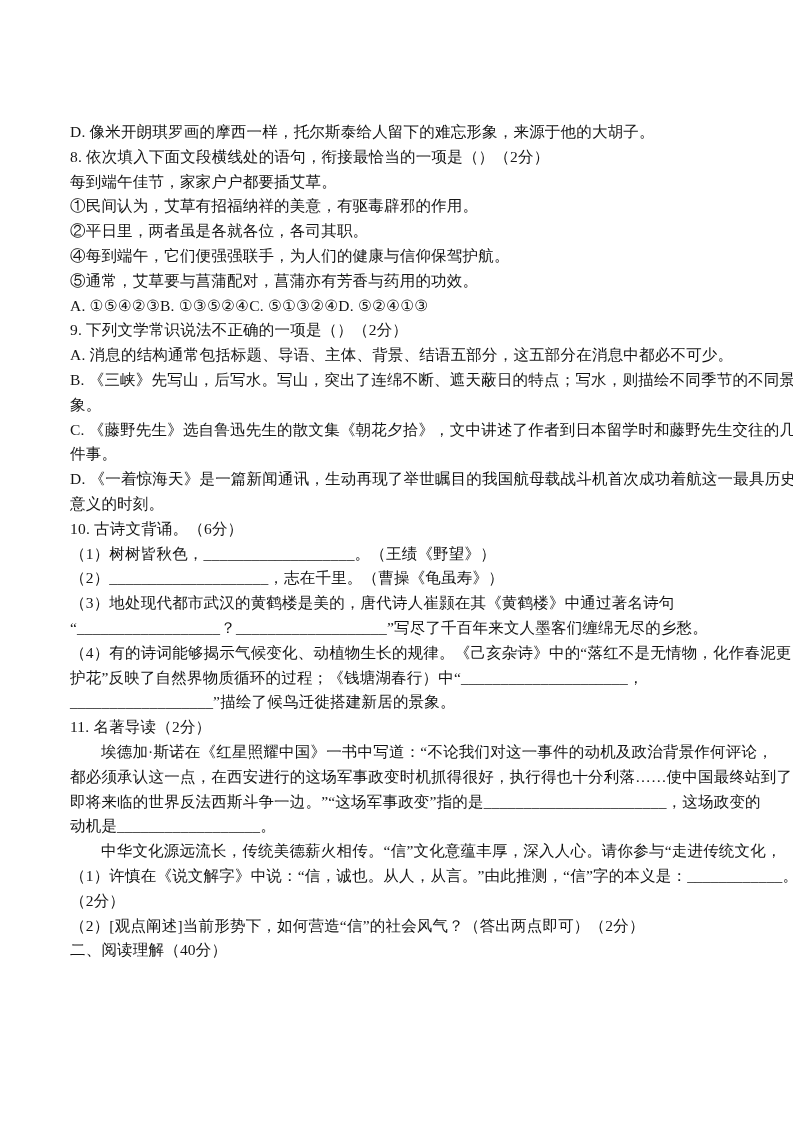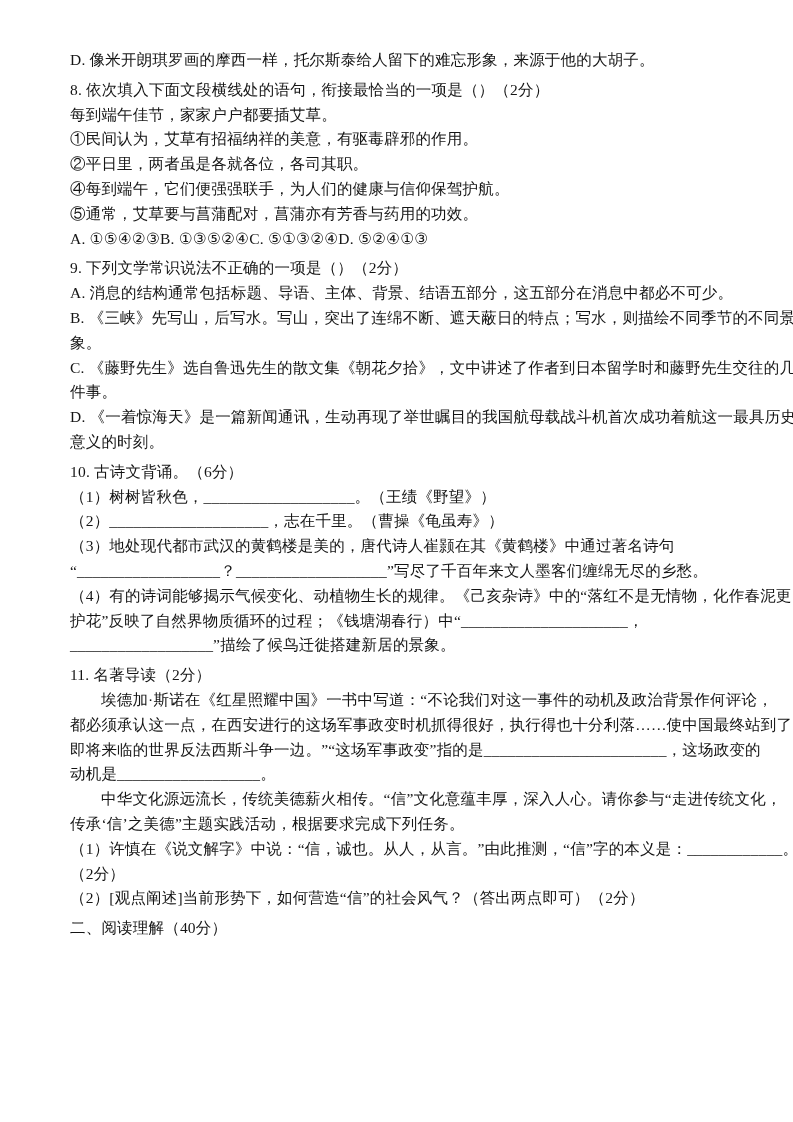--- a/index.html
+++ b/index.html
@@ -13,30 +13,30 @@
     overflow: hidden;
     font-family: "Liberation Serif", "DejaVu Serif", serif;
     color: #141414;
   }
   .page {
     position: absolute;
     top: 0; left: 0;
     width: 793px;
     height: 1122px;
     box-sizing: border-box;
-    padding: 48px 50px 0 70px;
+    padding: 120px 50px 0 70px;
     background: #ffffff;
   }
   .line {
     font-size: 15.5px;
     line-height: 24.8px;
     white-space: nowrap;
     letter-spacing: 0.2px;
   }
-  .line.gap { margin-top: 5px; }
+  .line.gap { }
   .line.indent { text-indent: 2em; text-align: right; }
   .line.bold { font-weight: normal; }
 </style>
 </head>
 <body>
 
 <div class="page">
     <div class="line">D. 像米开朗琪罗画的摩西一样，托尔斯泰给人留下的难忘形象，来源于他的大胡子。</div>
     <div class="line gap">8. 依次填入下面文段横线处的语句，衔接最恰当的一项是（）（2分）</div>
     <div class="line">每到端午佳节，家家户户都要插艾草。</div>
@@ -60,18 +60,17 @@
     <div class="line">“__________________？___________________”写尽了千百年来文人墨客们缠绵无尽的乡愁。</div>
     <div class="line">（4）有的诗词能够揭示气候变化、动植物生长的规律。《己亥杂诗》中的“落红不是无情物，化作春泥更</div>
     <div class="line">护花”反映了自然界物质循环的过程；《钱塘湖春行）中“_____________________，</div>
     <div class="line">__________________”描绘了候鸟迁徙搭建新居的景象。</div>
     <div class="line gap">11. 名著导读（2分）</div>
     <div class="line indent">埃德加·斯诺在《红星照耀中国》一书中写道：“不论我们对这一事件的动机及政治背景作何评论，</div>
     <div class="line">都必须承认这一点，在西安进行的这场军事政变时机抓得很好，执行得也十分利落……使中国最终站到了</div>
     <div class="line">即将来临的世界反法西斯斗争一边。”“这场军事政变”指的是_______________________，这场政变的</div>
     <div class="line">动机是__________________。</div>
     <div class="line indent">中华文化源远流长，传统美德薪火相传。“信”文化意蕴丰厚，深入人心。请你参与“走进传统文化，</div>
-    <div class="line">传承‘信’之美德”主题实践活动，根据要求完成下列任务。</div>
     <div class="line">（1）许慎在《说文解字》中说：“信，诚也。从人，从言。”由此推测，“信”字的本义是：____________。</div>
     <div class="line">（2分）</div>
     <div class="line">（2）[观点阐述]当前形势下，如何营造“信”的社会风气？（答出两点即可）（2分）</div>
     <div class="line bold gap">二、阅读理解（40分）</div>
   </div>
 
 </body></html>

